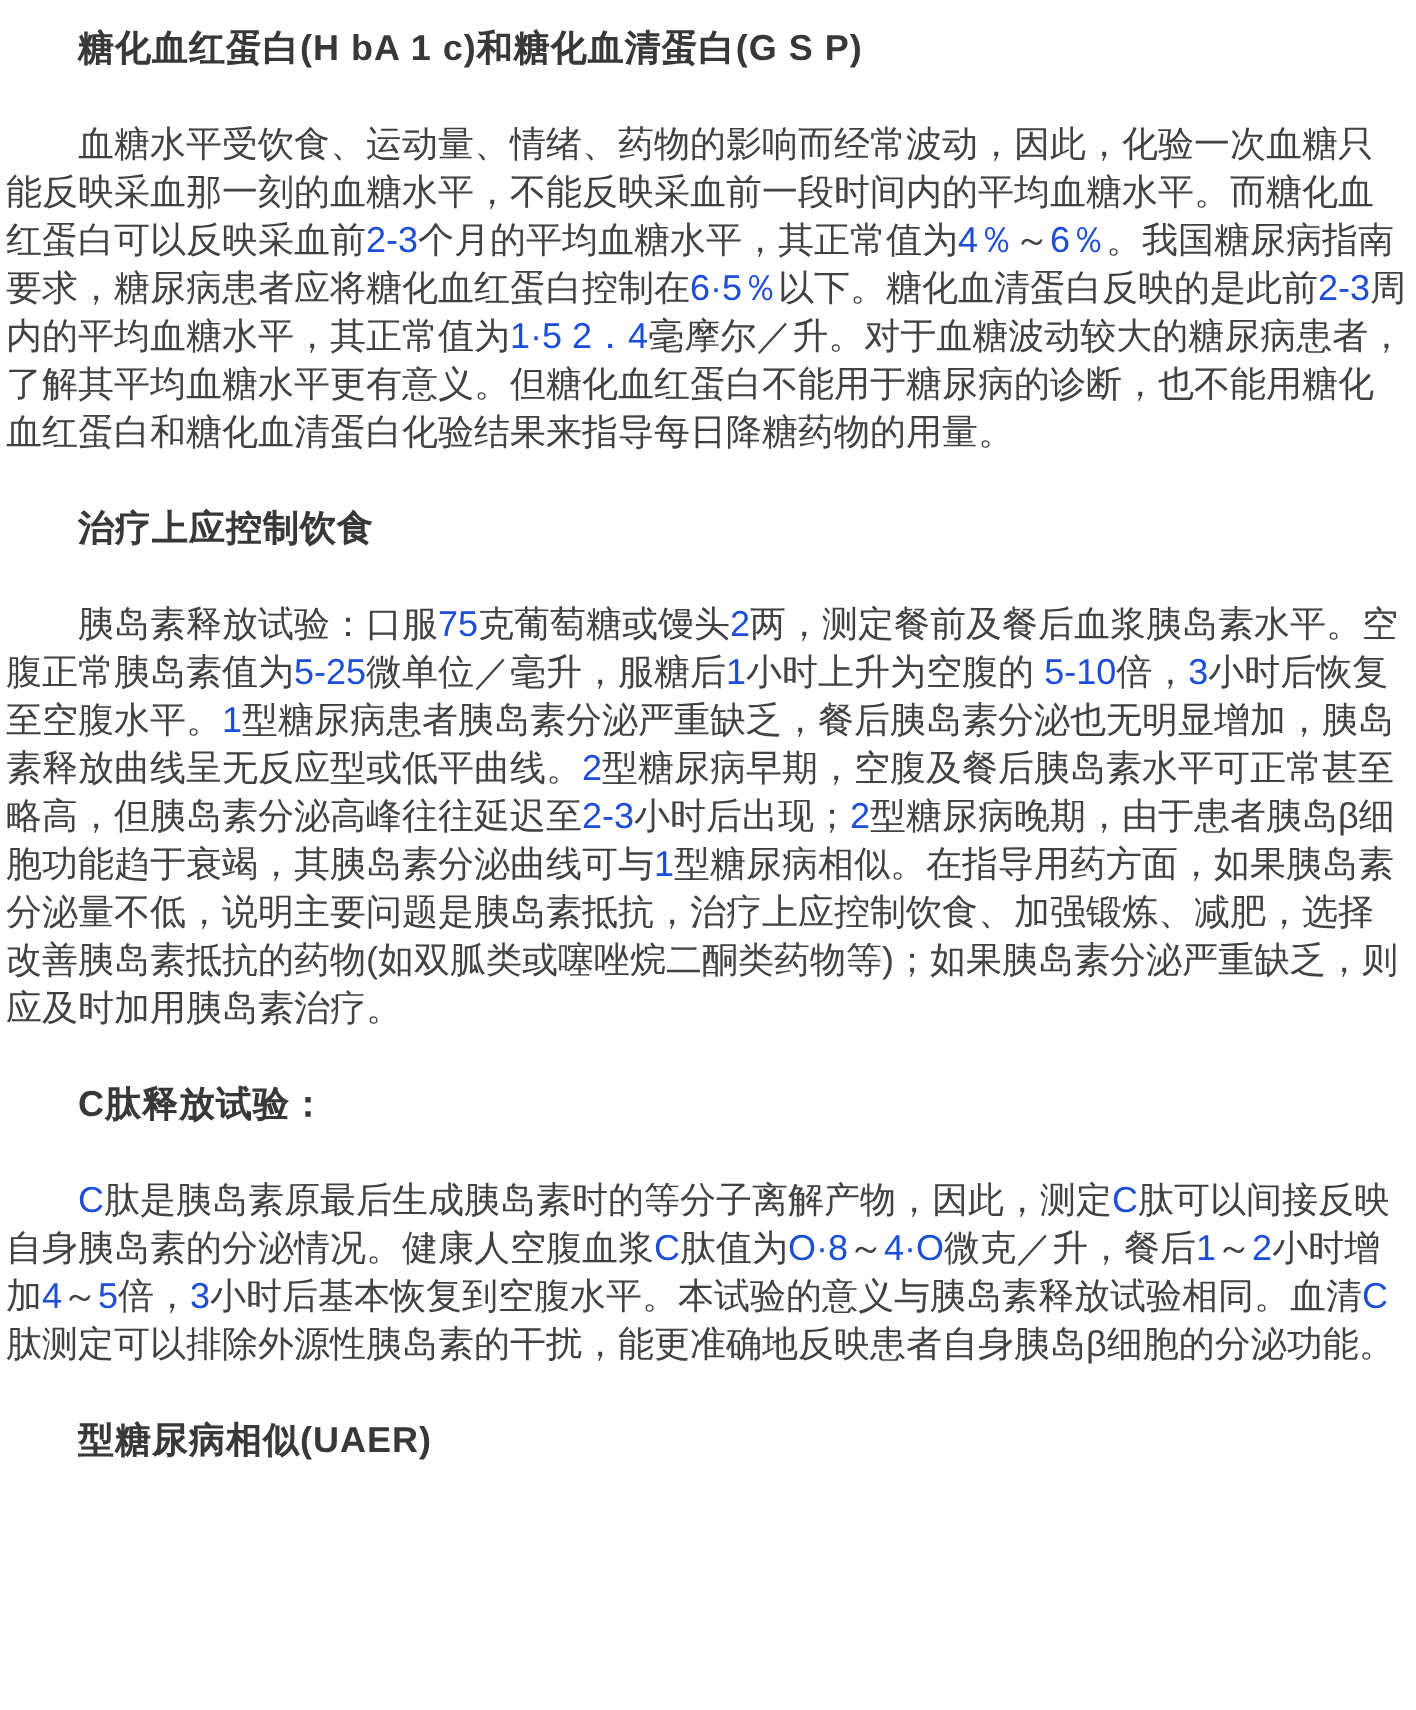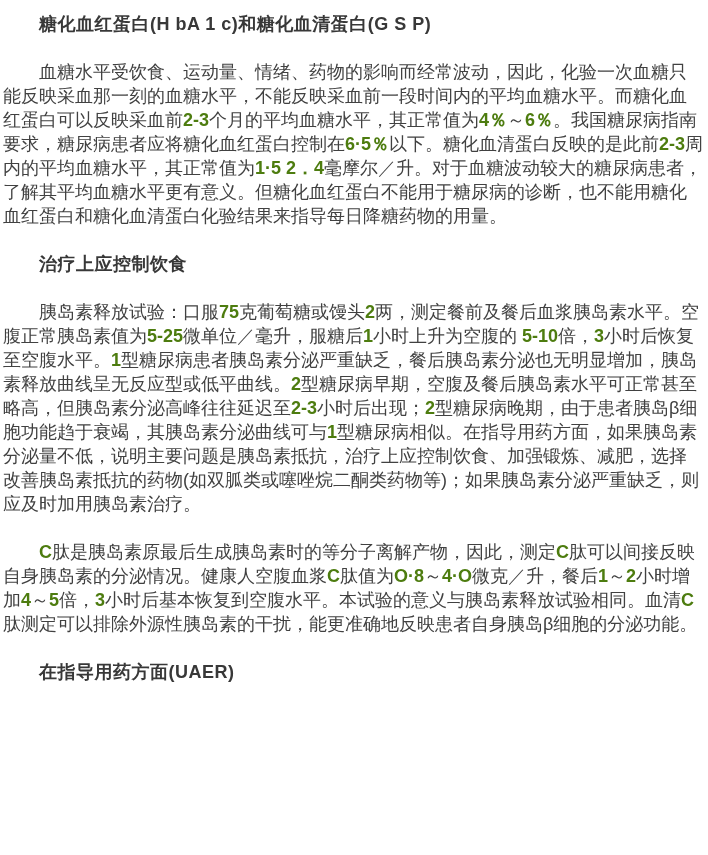--- a/index.html
+++ b/index.html
@@ -22,32 +22,33 @@
     font-weight: bold;
     color: #383838;
     text-indent: 2em;
     letter-spacing: 0.5px;
   }
   .block-para {
     text-indent: 2em;
     color: #414141;
   }
   
-  .num { font-weight: 700; color: #4d7c0f; }
+  .num { font-weight: 400; color: #1d4ed8; }
 </style>
 </head>
 <body>
 
 <div class="doc">
   <div class="block block-heading">糖化血红蛋白(H bA 1 c)和糖化血清蛋白(G S P)</div>
 
   <div class="block block-para">血糖水平受饮食、运动量、情绪、药物的影响而经常波动，因此，化验一次血糖只能反映采血那一刻的血糖水平，不能反映采血前一段时间内的平均血糖水平。而糖化血红蛋白可以反映采血前<span class="num">2-3</span>个月的平均血糖水平，其正常值为<span class="num">4％</span>～<span class="num">6％</span>。我国糖尿病指南要求，糖尿病患者应将糖化血红蛋白控制在<span class="num">6·5％</span>以下。糖化血清蛋白反映的是此前<span class="num">2-3</span>周内的平均血糖水平，其正常值为<span class="num">1·5</span> <span class="num">2．4</span>毫摩尔／升。对于血糖波动较大的糖尿病患者，了解其平均血糖水平更有意义。但糖化血红蛋白不能用于糖尿病的诊断，也不能用糖化血红蛋白和糖化血清蛋白化验结果来指导每日降糖药物的用量。</div>
 
   <div class="block block-heading">治疗上应控制饮食</div>
 
 
   <div class="block block-para">胰岛素释放试验：口服<span class="num">75</span>克葡萄糖或馒头<span class="num">2</span>两，测定餐前及餐后血浆胰岛素水平。空腹正常胰岛素值为<span class="num">5-25</span>微单位／毫升，服糖后<span class="num">1</span>小时上升为空腹的 <span class="num">5-10</span>倍，<span class="num">3</span>小时后恢复至空腹水平。<span class="num">1</span>型糖尿病患者胰岛素分泌严重缺乏，餐后胰岛素分泌也无明显增加，胰岛素释放曲线呈无反应型或低平曲线。<span class="num">2</span>型糖尿病早期，空腹及餐后胰岛素水平可正常甚至略高，但胰岛素分泌高峰往往延迟至<span class="num">2-3</span>小时后出现；<span class="num">2</span>型糖尿病晚期，由于患者胰岛β细胞功能趋于衰竭，其胰岛素分泌曲线可与<span class="num">1</span>型糖尿病相似。在指导用药方面，如果胰岛素分泌量不低，说明主要问题是胰岛素抵抗，治疗上应控制饮食、加强锻炼、减肥，选择改善胰岛素抵抗的药物(如双胍类或噻唑烷二酮类药物等)；如果胰岛素分泌严重缺乏，则应及时加用胰岛素治疗。</div>
 
+  <div class="block block-heading">C肽释放试验：</div>
 
   <div class="block block-para"><span class="num">C</span>肽是胰岛素原最后生成胰岛素时的等分子离解产物，因此，测定<span class="num">C</span>肽可以间接反映自身胰岛素的分泌情况。健康人空腹血浆<span class="num">C</span>肽值为<span class="num">O·8</span>～<span class="num">4·O</span>微克／升，餐后<span class="num">1</span>～<span class="num">2</span>小时增加<span class="num">4</span>～<span class="num">5</span>倍，<span class="num">3</span>小时后基本恢复到空腹水平。本试验的意义与胰岛素释放试验相同。血清<span class="num">C</span>肽测定可以排除外源性胰岛素的干扰，能更准确地反映患者自身胰岛β细胞的分泌功能。</div>
 
-  <div class="block block-heading">在指导用药方面(UAER)</div>
+  <div class="block block-heading">型糖尿病相似(UAER)</div>
 </div>
 
 </body></html>

